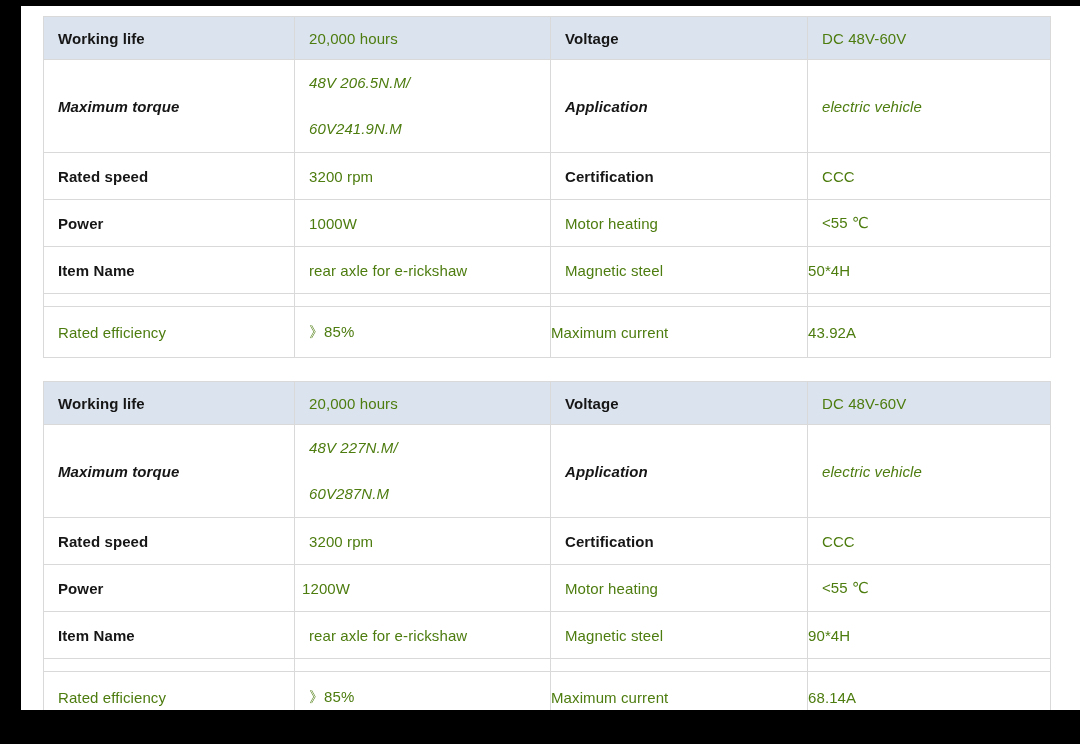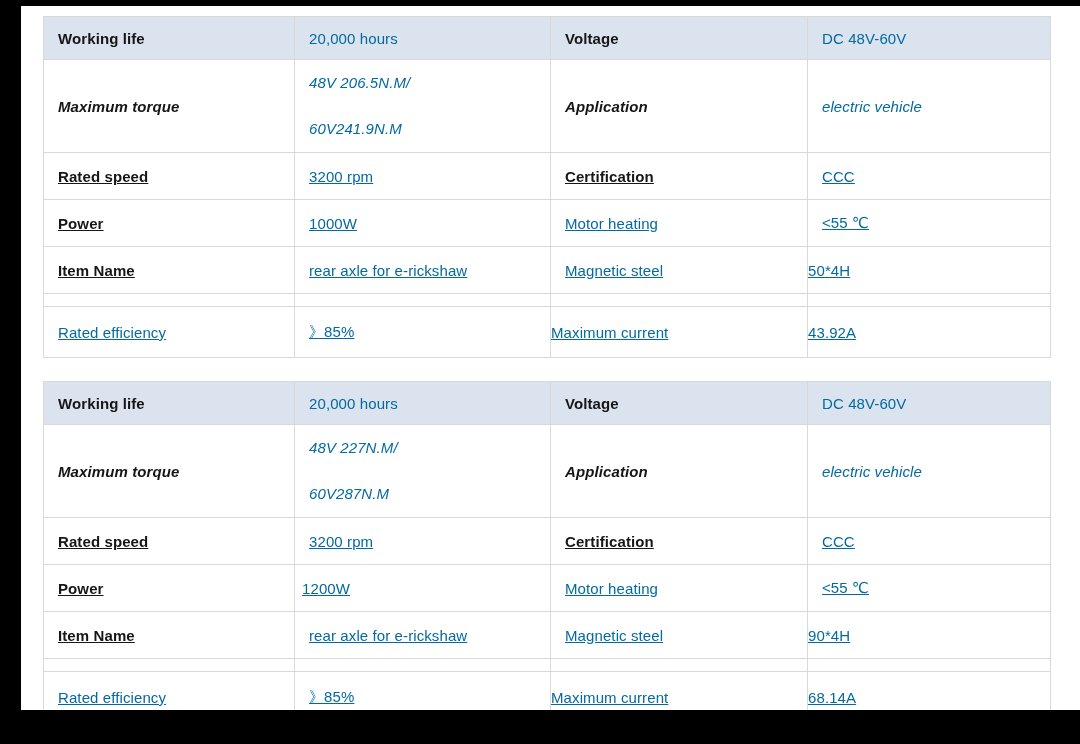--- a/index.html
+++ b/index.html
@@ -14,30 +14,30 @@
   }
   table.spec-table{
     border-collapse:collapse;table-layout:fixed;width:1007px;margin-left:22px;
     background:#fff;
   }
   #table-0{margin-top:10px;}
   #table-1{margin-top:23px;}
   td{
     border:1px solid #d9d9d9;
     padding:0 4px 0 14px;
-    font-size:15px;color:#0369a1;
+    font-size:15px;color:#4d7c0f;
     vertical-align:middle;overflow:hidden;
     letter-spacing:0.1px;
   }
   td.bold{font-weight:bold;color:#161616;}
   tr.row-header td{background:#dbe3ee;height:42px;}
   tr.row-tall td{height:91px;font-style:italic;}
-  tr.row-normal td{height:46px;text-decoration:underline;}
+  tr.row-normal td{height:46px;}
   tr.row-spacer td{height:12px;padding:0;}
-  tr.row-last td{height:50px;text-decoration:underline;}
+  tr.row-last td{height:50px;}
   td.multiline{white-space:pre-line;line-height:46px;}
   td.pad-flush{padding-left:0;}
   td.pad-s{padding-left:7px;}
 </style>
 </head>
 <body>
 
 <div class="page">
 
   <table class="spec-table" id="table-0">

